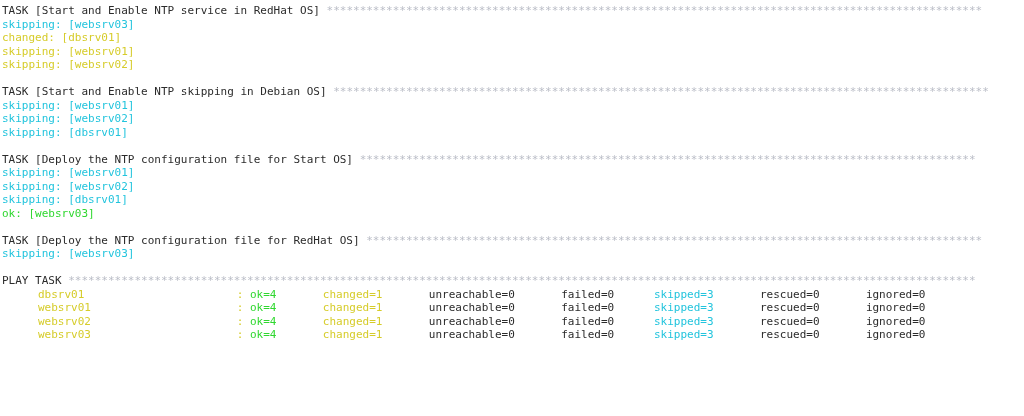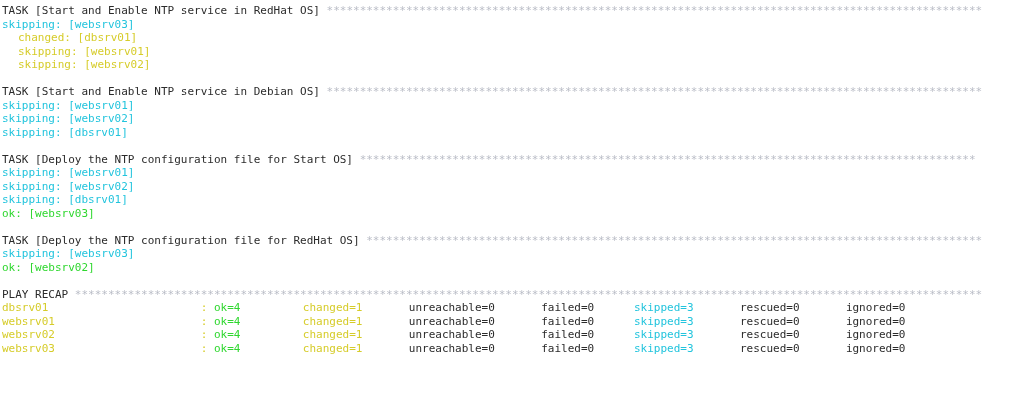--- a/index.html
+++ b/index.html
@@ -31,55 +31,54 @@
   }
   .line.blank {
     height: 13.5px;
   }
   .seg { white-space: pre; }
 
   
   .c-default { color: #2b2b2b; }
   .c-stars   { color: #b9bcc6; }
   .c-cyan    { color: #22c4dd; }
-  .c-yellow  { color: #d6cc2a; margin-left: 16px; }
+  .c-yellow  { color: #d6cc2a; }
   .c-green   { color: #2fd72f; }
-  .c-recapname { color: #d6cc2a; }
+  .c-recapname { color: #d6cc2a; margin-left: 36px; }
   .c-colon   { color: #d6cc2a; }
   .clipped {
     overflow: hidden;
   }
 </style>
 </head>
 <body>
 
 <div id="terminal">
   <div id="lines-root">
       <div class="line"><span class="seg c-default">TASK [Start and Enable NTP service in RedHat OS] </span><span class="seg c-stars">***************************************************************************************************</span></div>
       <div class="line"><span class="seg c-cyan">skipping: [websrv03]</span></div>
       <div class="line"><span class="seg c-yellow">changed: [dbsrv01]</span></div>
       <div class="line"><span class="seg c-yellow">skipping: [websrv01]</span></div>
       <div class="line"><span class="seg c-yellow">skipping: [websrv02]</span></div>
       <div class="line blank">&nbsp;</div>
-      <div class="line"><span class="seg c-default">TASK [Start and Enable NTP service in Debian OS] </span><span class="seg c-stars">***************************************************************************************************</span></div>
+      <div class="line"><span class="seg c-default">TASK [Start and Enable NTP skipping in Debian OS] </span><span class="seg c-stars">***************************************************************************************************</span></div>
       <div class="line"><span class="seg c-cyan">skipping: [websrv01]</span></div>
       <div class="line"><span class="seg c-cyan">skipping: [websrv02]</span></div>
       <div class="line"><span class="seg c-cyan">skipping: [dbsrv01]</span></div>
       <div class="line blank">&nbsp;</div>
       <div class="line"><span class="seg c-default">TASK [Deploy the NTP configuration file for Start OS] </span><span class="seg c-stars">*********************************************************************************************</span></div>
       <div class="line"><span class="seg c-cyan">skipping: [websrv01]</span></div>
       <div class="line"><span class="seg c-cyan">skipping: [websrv02]</span></div>
       <div class="line"><span class="seg c-cyan">skipping: [dbsrv01]</span></div>
       <div class="line"><span class="seg c-green">ok: [websrv03]</span></div>
       <div class="line blank">&nbsp;</div>
       <div class="line"><span class="seg c-default">TASK [Deploy the NTP configuration file for RedHat OS] </span><span class="seg c-stars">*********************************************************************************************</span></div>
       <div class="line"><span class="seg c-cyan">skipping: [websrv03]</span></div>
-      <div class="line"><span class="seg c-green">ok: [websrv02]</span></div>
       <div class="line blank">&nbsp;</div>
-      <div class="line"><span class="seg c-default">PLAY RECAP </span><span class="seg c-stars">*****************************************************************************************************************************************</span></div>
+      <div class="line"><span class="seg c-default">PLAY TASK </span><span class="seg c-stars">*****************************************************************************************************************************************</span></div>
     </div>
   <div id="recap-root">
       <div class="line"><span class="seg c-recapname">dbsrv01                       </span><span class="seg c-colon">: </span><span class="seg c-green">ok=4       </span><span class="seg c-yellow">changed=1       </span><span class="seg c-default">unreachable=0       </span><span class="seg c-default">failed=0      </span><span class="seg c-cyan">skipped=3       </span><span class="seg c-default">rescued=0       </span><span class="seg c-default">ignored=0</span></div>
       <div class="line"><span class="seg c-recapname">websrv01                      </span><span class="seg c-colon">: </span><span class="seg c-green">ok=4       </span><span class="seg c-yellow">changed=1       </span><span class="seg c-default">unreachable=0       </span><span class="seg c-default">failed=0      </span><span class="seg c-cyan">skipped=3       </span><span class="seg c-default">rescued=0       </span><span class="seg c-default">ignored=0</span></div>
       <div class="line"><span class="seg c-recapname">websrv02                      </span><span class="seg c-colon">: </span><span class="seg c-green">ok=4       </span><span class="seg c-yellow">changed=1       </span><span class="seg c-default">unreachable=0       </span><span class="seg c-default">failed=0      </span><span class="seg c-cyan">skipped=3       </span><span class="seg c-default">rescued=0       </span><span class="seg c-default">ignored=0</span></div>
       <div class="line"><span class="seg c-recapname">websrv03                      </span><span class="seg c-colon">: </span><span class="seg c-green">ok=4       </span><span class="seg c-yellow">changed=1       </span><span class="seg c-default">unreachable=0       </span><span class="seg c-default">failed=0      </span><span class="seg c-cyan">skipped=3       </span><span class="seg c-default">rescued=0       </span><span class="seg c-default">ignored=0</span></div>
     </div>
   <div class="line clipped">
     <span class="seg c-default"></span>
   </div>

